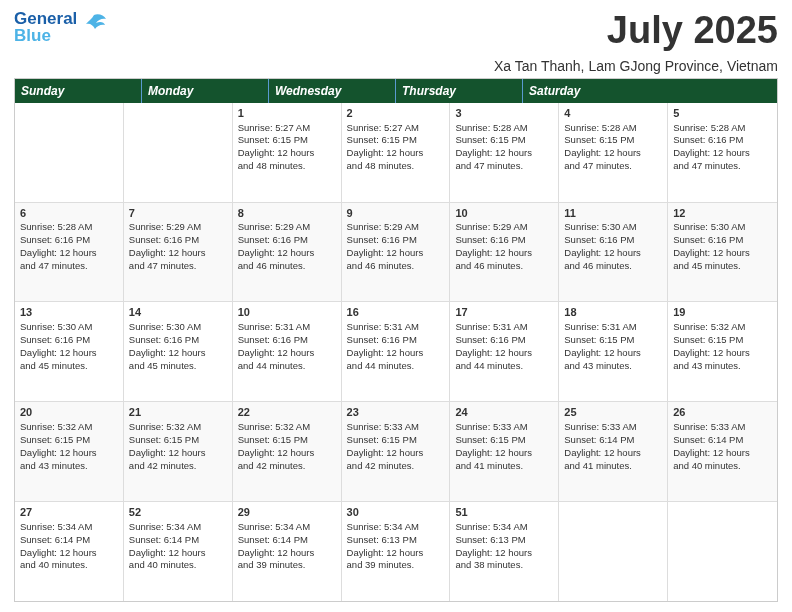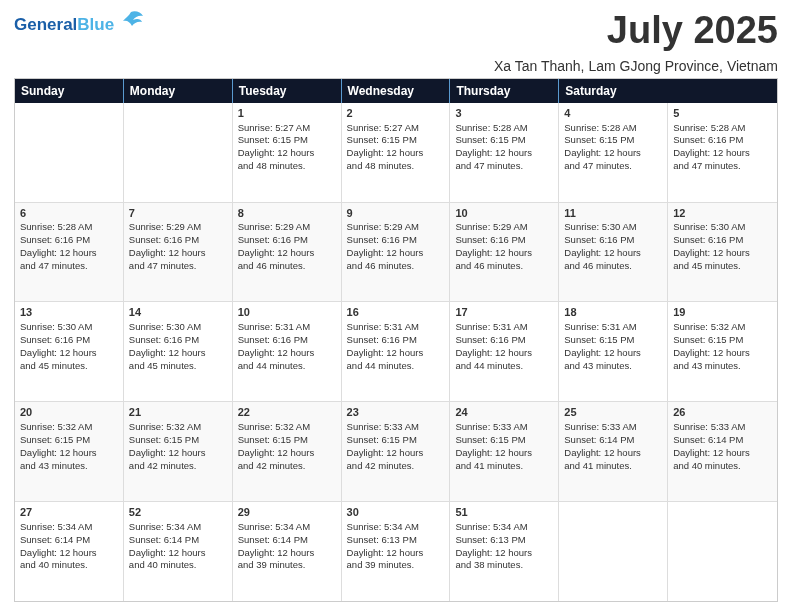--- a/index.html
+++ b/index.html
@@ -43,22 +43,23 @@
       margin-top: 6px;
     }
     .calendar {
       flex: 1;
       display: flex;
       flex-direction: column;
       border: 1px solid #ccc;
     }
     .cal-header {
       display: grid;
-      grid-template-columns: repeat(7, 1fr);
-      background: #0f172a;
+      grid-template-columns: repeat(6, 1fr);
+      background: #14532d;
+      font-style: italic;
     }
     .cal-header-cell {
       color: #fff;
       font-size: 12px;
       font-weight: bold;
       padding: 5px 6px;
       border-right: 1px solid #5a9ad0;
       text-align: left;
     }
     .cal-header-cell:last-child { border-right: none; }
@@ -93,42 +94,41 @@
     .row-alt { background: #f9f9f9; }
     .row-white { background: #fff; }
   </style>
 </head>
 <body>
 
 <div class="page">
   <div class="header">
     <div class="logo">
       <div style="display:flex;align-items:center;">
-        <div style="display:flex;flex-direction:row;line-height:1;">
+        <div style="display:flex;flex-direction:column;line-height:1;">
           <span style="font-size:17px;font-weight:bold;color:#1a5fa8;">General</span>
           <span style="font-size:17px;font-weight:bold;color:#4db3e6;">Blue</span>
         </div>
         <div style="margin-left:3px;margin-top:-4px;">
           <svg width="28" height="28" viewBox="0 0 28 28">
             <path d="M14 6 C18 4, 24 6, 26 10 C22 9, 18 11, 16 14 C20 12, 24 13, 25 16 C21 15, 17 17, 15 20 C13 16, 10 14, 6 15 C8 12, 12 10, 14 6Z" fill="#4db3e6"></path>
           </svg>
         </div>
       </div>
     </div>
     <div class="title-area">
       <div class="month-title">July 2025</div>
       <div class="subtitle">Xa Tan Thanh, Lam GJong Province, Vietnam</div>
     </div>
   </div>
 
   <div class="calendar">
     <div class="cal-header" id="cal-header">
         <div class="cal-header-cell">Sunday</div>
         <div class="cal-header-cell">Monday</div>
-        <div class="cal-header-cell">Tuesday</div>
         <div class="cal-header-cell">Wednesday</div>
         <div class="cal-header-cell">Thursday</div>
         <div class="cal-header-cell">Saturday</div>
       </div>
     <div class="cal-body" id="cal-body">
         <div class="cal-row row-white">
           <div class="cal-cell empty"></div>
           <div class="cal-cell empty"></div>
           <div class="cal-cell">
             <span class="day-num">1</span>

